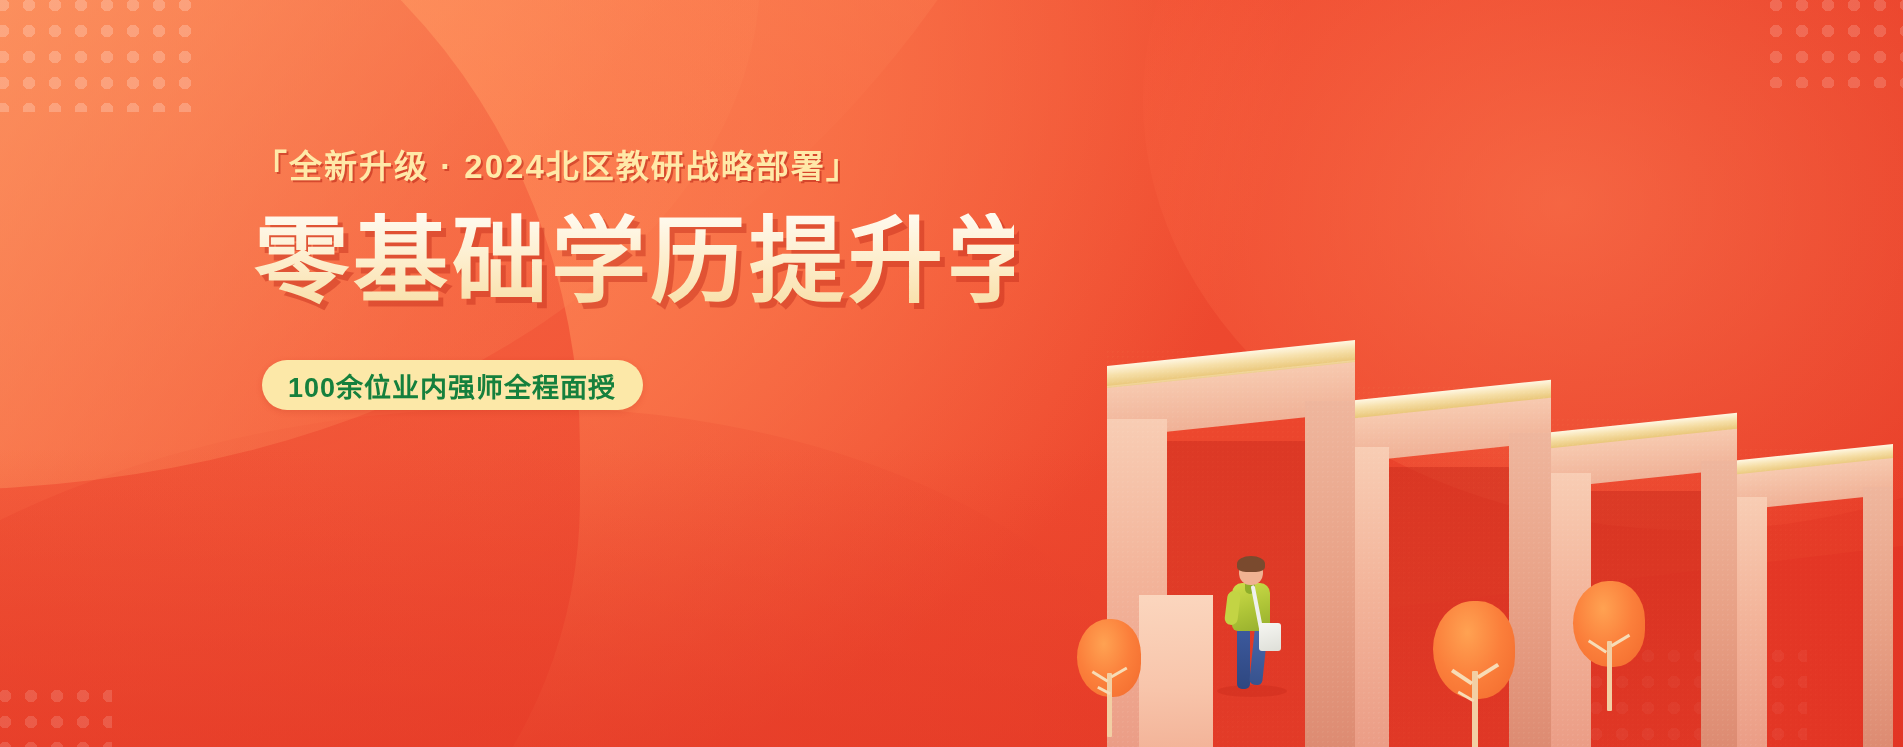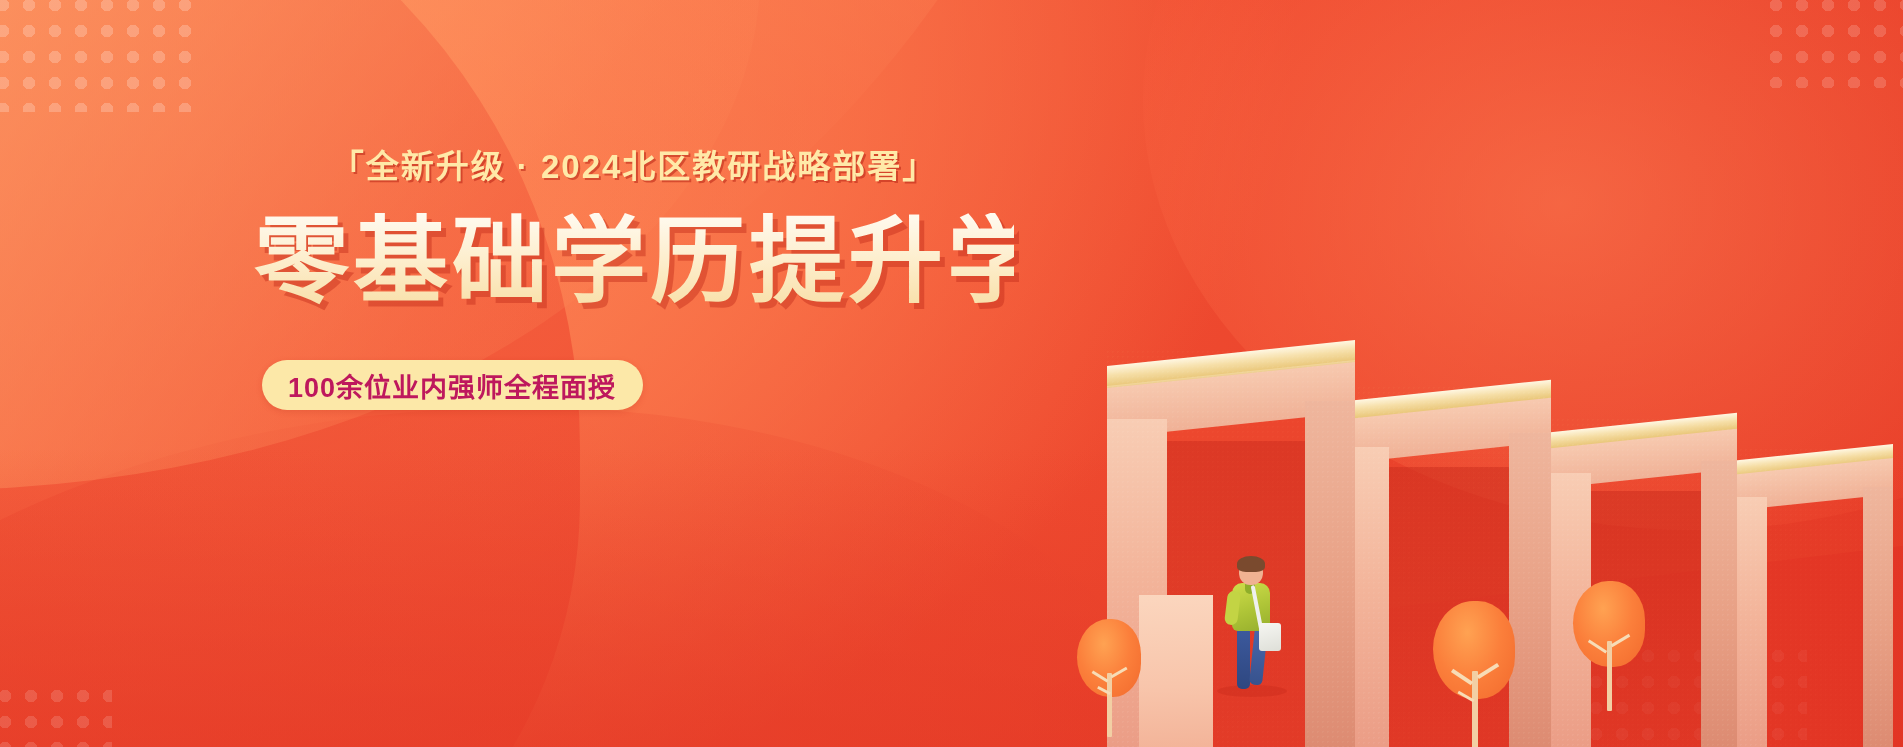--- a/index.html
+++ b/index.html
@@ -91,21 +91,20 @@
   }
   .eyebrow{
     font-size:33px;
     font-weight:700;
     letter-spacing:2px;
     color:#ffe9a8;
     text-shadow:2px 2px 0 rgba(186,36,22,.55);
     white-space:nowrap;
     line-height:1;
     margin:0 0 30px 0;
-    text-align:center;
   }
 
   .headline{
     font-size:95px;
     font-weight:800;
     line-height:1.02;
     letter-spacing:4px;
     white-space:nowrap;
     margin:0;
     color:#fdf0dc;
@@ -125,21 +124,21 @@
     align-items:center;
     background:#fce8a8;
     border-radius:26px;
     padding:0 5px 0 26px;
     box-shadow:0 2px 6px rgba(175,40,24,.18);
   }
   .pill-left{
     font-size:27px;
     font-weight:700;
     letter-spacing:1px;
-    color:#be185d;
+    color:#15803d;
     white-space:nowrap;
     padding-right:22px;
   }
   .pill-right{
     display:flex;
     align-items:center;
     height:40px;
     background:#ffffff;
     border-radius:22px;
     padding:0 22px;

